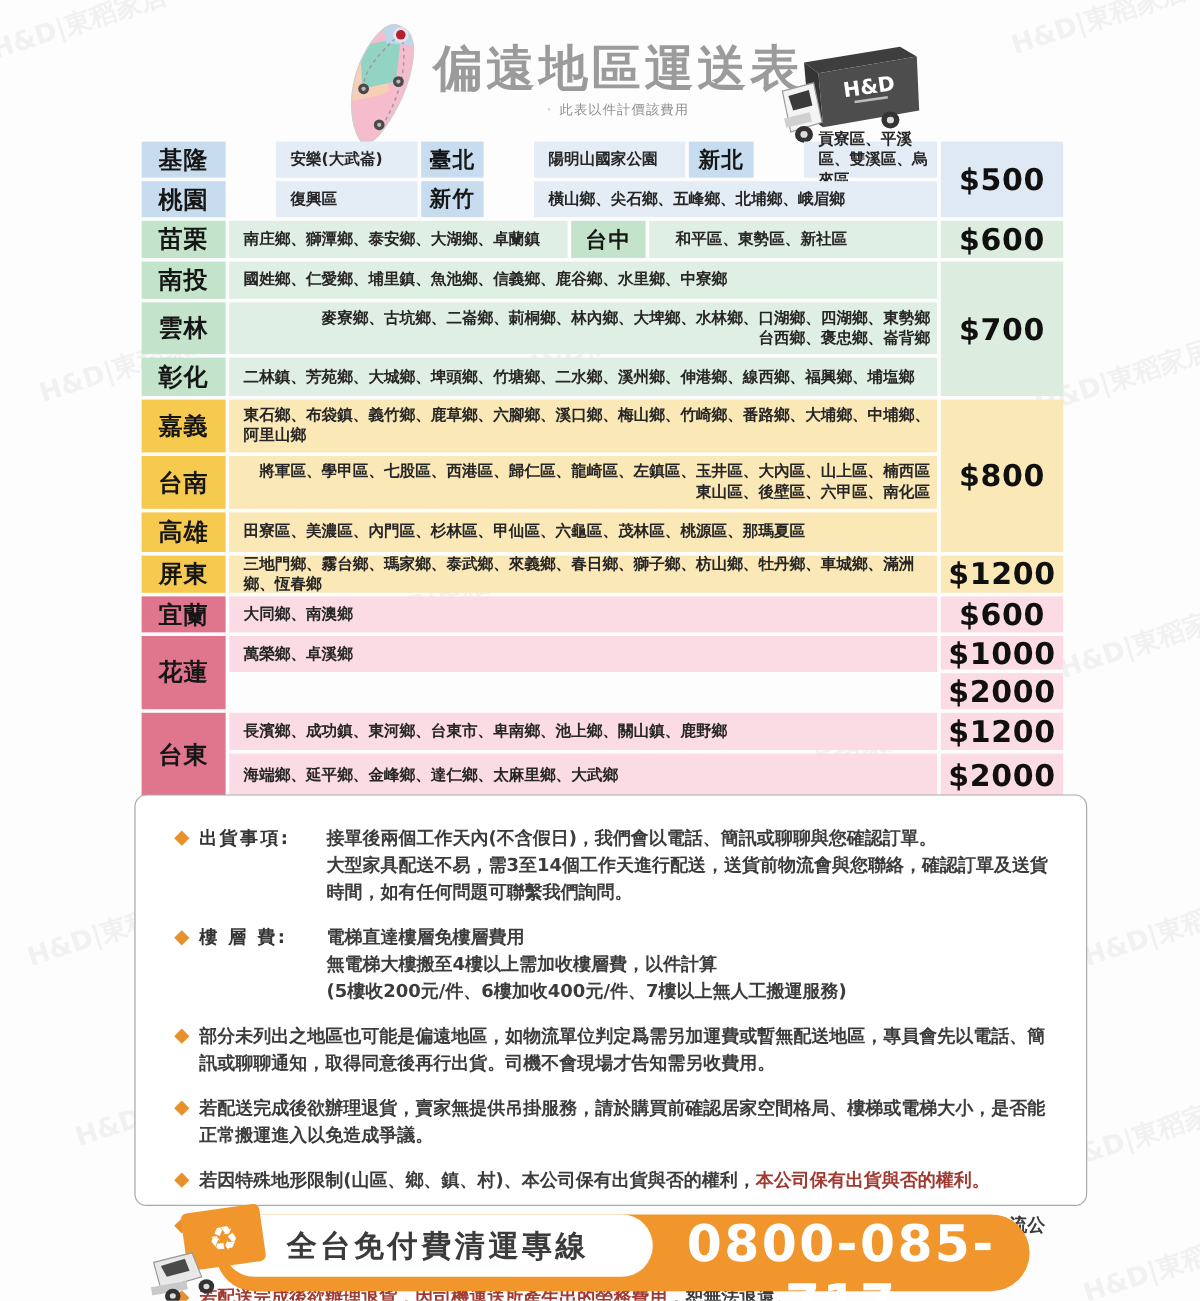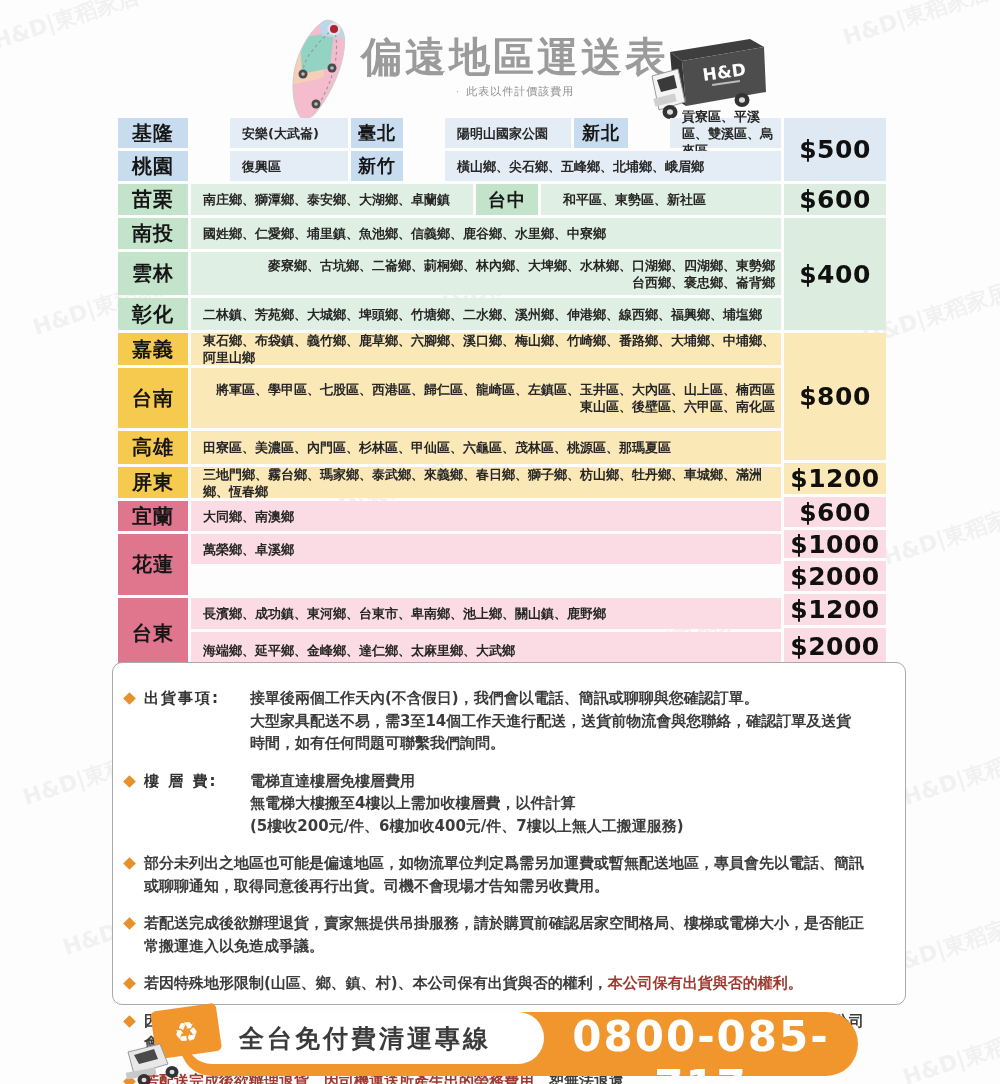--- a/index.html
+++ b/index.html
@@ -38,21 +38,21 @@
   .cb-h{background:#c7dcee;} .cb-t{background:#e4edf6;margin-left:39px;}
   .cg-h{background:#c3e4cb;} .cg-t{background:#e0efe3;}
   .cy-h{background:#f6c94f;} .cy-t{background:#fbe8b7;}
   .cp-h{background:#e0758e;} .cp-t{background:#fcdce4;}
   .pb{background:#dfe9f4;} .pg{background:#dcede0;} .py{background:#fbe8b7;} .pp{background:#fcdce4;}
   .tgroup { display:flex; gap:3px; }
   .tstack { display:flex; flex-direction:column; gap:3px; flex:1; }
   
   .notes { position:absolute; left:112px; top:662px; width:794px; height:343px;
            background:#fff; border:1.5px solid #a9a9a9; border-radius:10px;
-           padding:24px 28px 10px 12px; }
+           padding:24px 28px 10px 34px; }
   .note { display:flex; gap:10px; margin-bottom:15px; font-size:15px; font-weight:700;
           color:#3c3c3c; line-height:1.5; }
   .dia { width:9px; height:9px; background:#e8912c; transform:rotate(45deg);
          flex:0 0 auto; margin-top:7px; }
   .lbl { flex:0 0 96px; letter-spacing:2px; font-weight:800; color:#333; }
   .nbody { flex:1; }
   .red { color:#a03a31; }
   
   .pill { position:absolute; left:180px; top:1012px; width:678px; height:64px;
           background:#f0962d; border-radius:34px; display:flex; align-items:flex-start; }
@@ -161,25 +161,25 @@
       <div class="hcell h70 cg-h">雲林</div>
       <div class="tcell two grow cg-t">
         <span>麥寮鄉、古坑鄉、二崙鄉、莿桐鄉、林內鄉、大埤鄉、水林鄉、口湖鄉、四湖鄉、東勢鄉</span>
         <span>台西鄉、褒忠鄉、崙背鄉</span>
       </div>
     </div>
     <div class="trow" style="height:32px">
       <div class="hcell h70 cg-h">彰化</div>
       <div class="tcell grow cg-t">二林鎮、芳苑鄉、大城鄉、埤頭鄉、竹塘鄉、二水鄉、溪州鄉、伸港鄉、線西鄉、福興鄉、埔塩鄉</div>
     </div>
-    <div class="trow" style="height:32px">
+    <div class="trow" style="height:44px">
       <div class="hcell h70 cy-h">嘉義</div>
       <div class="tcell grow cy-t">東石鄉、布袋鎮、義竹鄉、鹿草鄉、六腳鄉、溪口鄉、梅山鄉、竹崎鄉、番路鄉、大埔鄉、中埔鄉、阿里山鄉</div>
     </div>
-    <div class="trow" style="height:60px">
+    <div class="trow" style="height:44px">
       <div class="hcell h70 cy-h">台南</div>
       <div class="tcell two grow cy-t">
         <span>將軍區、學甲區、七股區、西港區、歸仁區、龍崎區、左鎮區、玉井區、大內區、山上區、楠西區</span>
         <span>東山區、後壁區、六甲區、南化區</span>
       </div>
     </div>
     <div class="trow" style="height:33px">
       <div class="hcell h70 cy-h">高雄</div>
       <div class="tcell grow cy-t">田寮區、美濃區、內門區、杉林區、甲仙區、六龜區、茂林區、桃源區、那瑪夏區</div>
     </div>
@@ -201,21 +201,21 @@
       <div class="hcell h70 cp-h">台東</div>
       <div class="tstack">
         <div class="tcell cp-t" style="height:31px">長濱鄉、成功鎮、東河鄉、台東市、卑南鄉、池上鄉、關山鎮、鹿野鄉</div>
         <div class="tcell cp-t" style="height:36px">海端鄉、延平鄉、金峰鄉、達仁鄉、太麻里鄉、大武鄉</div>
       </div>
     </div>
   </div>
   <div class="pcol">
     <div class="pcell pb" style="height:63px">$500</div>
     <div class="pcell pg" style="height:31px">$600</div>
-    <div class="pcell pg" style="height:112px">$400</div>
+    <div class="pcell pg" style="height:112px">$700</div>
     <div class="pcell py" style="height:127px">$800</div>
     <div class="pcell py" style="height:31px">$1200</div>
     <div class="pcell pp" style="height:30px">$600</div>
     <div class="pcell pp" style="height:28px">$1000</div>
     <div class="pcell pp" style="height:30px">$2000</div>
     <div class="pcell pp" style="height:31px">$1200</div>
     <div class="pcell pp" style="height:36px">$2000</div>
   </div>
 </div>
 

